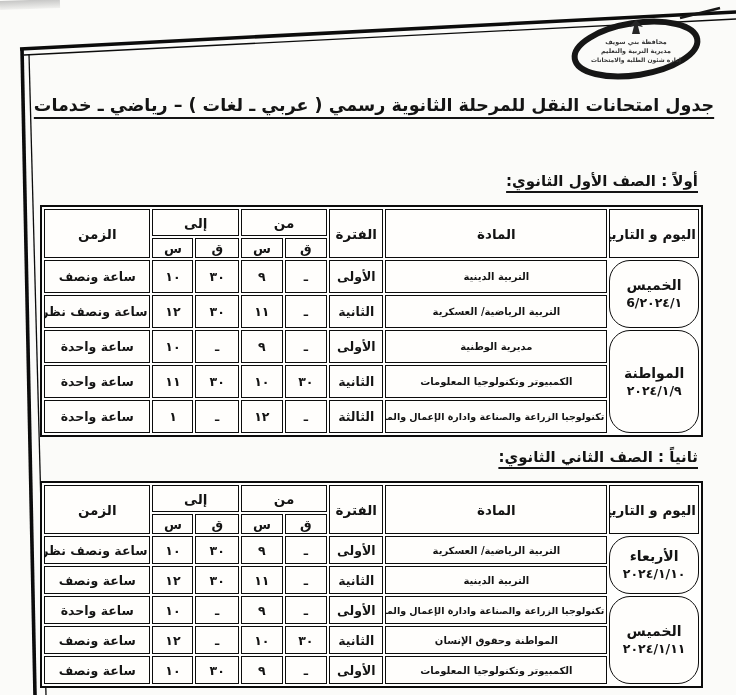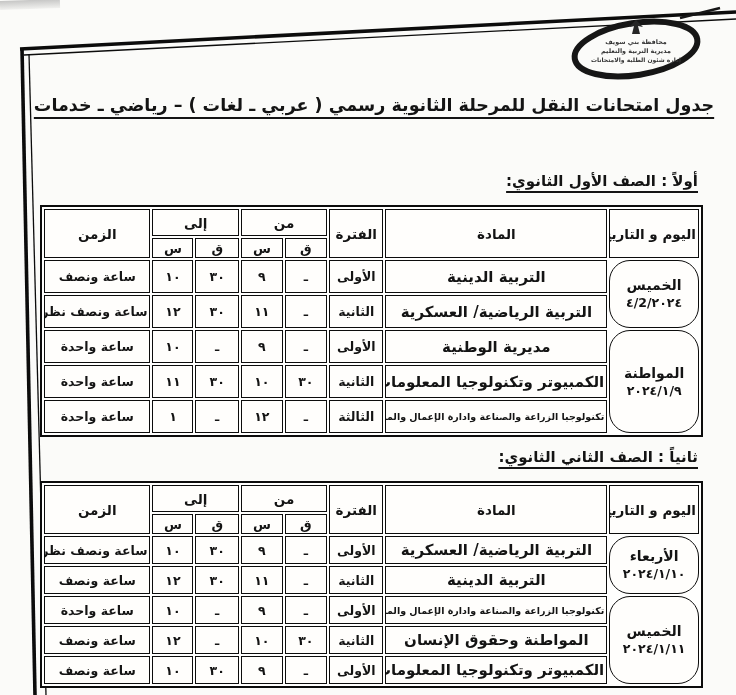--- a/index.html
+++ b/index.html
@@ -36,21 +36,21 @@
     text-align:center;vertical-align:middle;font-weight:bold;
     padding:0 2px;overflow:hidden;white-space:nowrap;
   }
   thead tr.h1 th{height:25px;font-size:13.5px;}
   thead tr.h2 th{height:18px;font-size:13px;}
   #tbl1 tbody tr{height:33px;}
   #tbl2 tbody tr{height:28px;}
   tbody td{font-size:12.5px;}
   td.day-cell{font-size:14px;line-height:1.35;border-radius:21px;}
   td.day-cell .day-date{font-size:12.5px;}
-  td.subject-cell{font-size:15px;}
+  td.subject-cell{font-size:10px;}
   td.subject-cell.small{font-size:9.5px;letter-spacing:-.2px;}
   th.day-h{font-size:12px;}
 </style>
 </head>
 <body>
 
 <div class="scan-smudge"></div>
 
 <svg class="frame-svg" width="736" height="695">
   <line x1="20" y1="49" x2="736" y2="12" stroke="#0c0c0c" stroke-width="3.6"></line>
@@ -99,21 +99,21 @@
       <th>ق</th>
       <th>س</th>
       <th>ق</th>
       <th>س</th>
     </tr>
   </thead>
   <tbody>
     <tr>
       <td rowspan="2" class="day-cell">
         <div>الخميس</div>
-        <div class="day-date">٢٠٢٤/2/٤</div>
+        <div class="day-date">٢٠٢٤/١/6</div>
       </td>
       <td class="subject-cell">التربية الدينية</td>
       <td>الأولى</td>
       <td>ـ</td>
       <td>٩</td>
       <td>٣٠</td>
       <td>١٠</td>
       <td>ساعة ونصف</td>
     </tr>
     <tr>

